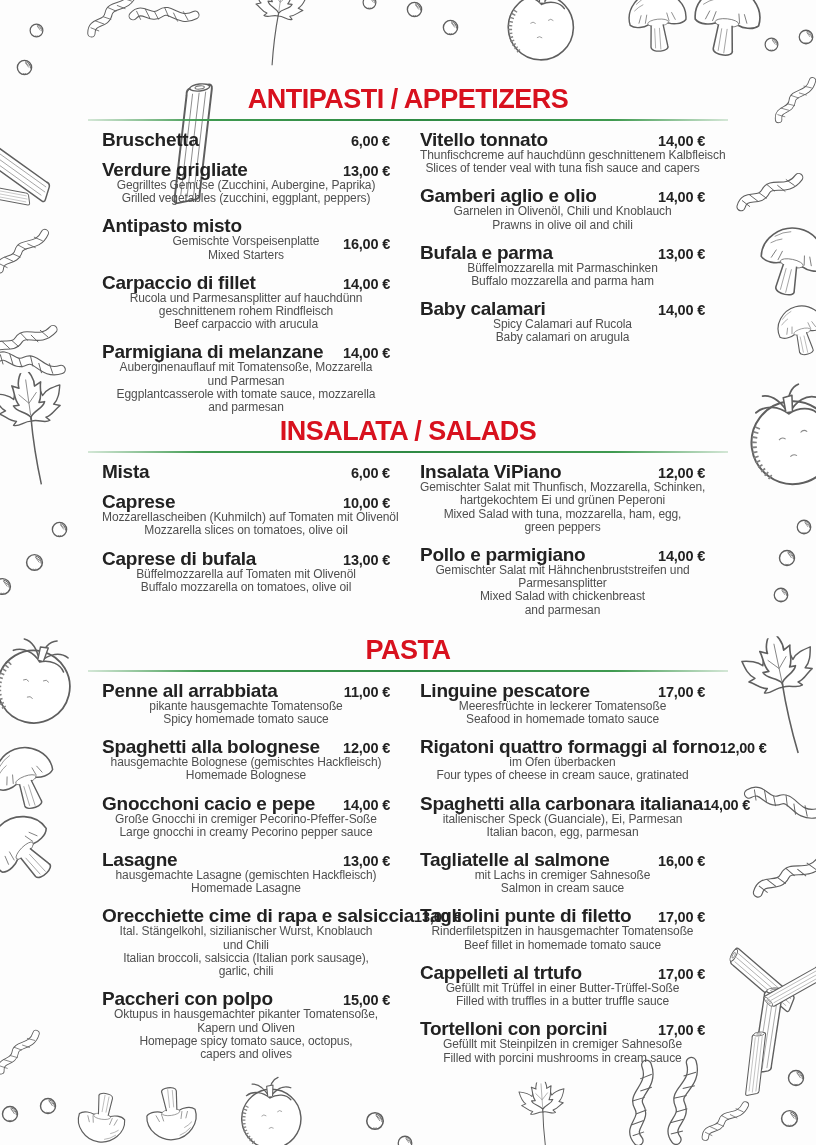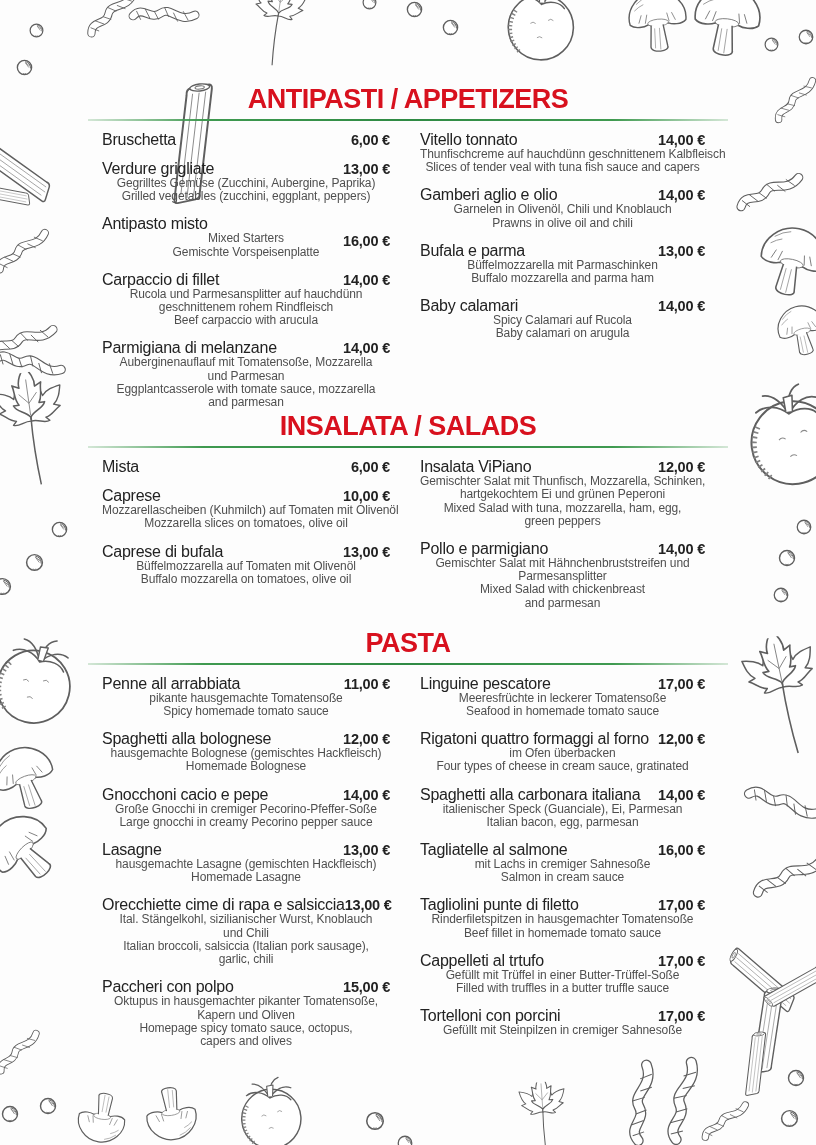--- a/index.html
+++ b/index.html
@@ -9,21 +9,21 @@
   .section-title{font-size:27px;font-weight:700;text-align:center;margin:0 0 5px 0;
                  letter-spacing:-0.5px;line-height:30px;color:#d8111e;}
   .rule{height:2px;margin-bottom:10px;
         background:linear-gradient(90deg,rgba(90,165,100,.25),#3f9a50 18%,#2f8a44 50%,#3f9a50 82%,rgba(90,165,100,.25));}
   .cols{padding-left:14px;display:grid;grid-template-columns:288px 285px;column-gap:30px;}
   .section{margin:0;}
   .section.sec-2{margin-top:-10px;}
   .section.sec-3{margin-top:6px;}
   .item{position:relative;margin-bottom:12px;}
   .row{display:flex;justify-content:space-between;align-items:baseline;}
-  .item-name{font-size:16px;font-weight:400;color:#222;letter-spacing:-0.25px;line-height:17px;margin:0;white-space:nowrap;}
+  .item-name{font-size:19px;font-weight:700;color:#222;letter-spacing:-0.25px;line-height:17px;margin:0;white-space:nowrap;}
   .item-price{font-size:14.5px;font-weight:700;color:#222;white-space:nowrap;letter-spacing:-0.2px;}
   .item.price-low .item-price{transform:translateY(17px);}
   .item-desc{margin:0;text-align:center;}
   .desc-line{font-size:12px;line-height:13.2px;color:#4f4f4f;white-space:nowrap;letter-spacing:-0.1px;}
   
   .deco{position:absolute;z-index:1;pointer-events:none;}
   .deco svg{width:100%;height:100%;display:block;overflow:visible;}
 </style>
 </head>
 <body>
@@ -376,22 +376,22 @@
                 <div class="desc-line">Gegrilltes Gemüse (Zucchini, Aubergine, Paprika)</div>
                 <div class="desc-line">Grilled vegetables (zucchini, eggplant, peppers)</div>
               </div>
   </div>
             <div class="item price-low">
     <div class="row">
       <h3 class="item-name">Antipasto misto</h3>
       <div class="item-price">16,00 €</div>
     </div>
     <div class="item-desc">
+                <div class="desc-line">Gemischte Vorspeisenplatte</div>
                 <div class="desc-line">Mixed Starters</div>
-                <div class="desc-line">Gemischte Vorspeisenplatte</div>
               </div>
   </div>
             <div class="item">
     <div class="row">
       <h3 class="item-name">Carpaccio di fillet</h3>
       <div class="item-price">14,00 €</div>
     </div>
     <div class="item-desc">
                 <div class="desc-line">Rucola und Parmesansplitter auf hauchdünn</div>
                 <div class="desc-line">geschnittenem rohem Rindfleisch</div>
@@ -648,20 +648,21 @@
                 <div class="desc-line">Filled with truffles in a butter truffle sauce</div>
               </div>
   </div>
             <div class="item">
     <div class="row">
       <h3 class="item-name">Tortelloni con porcini</h3>
       <div class="item-price">17,00 €</div>
     </div>
     <div class="item-desc">
                 <div class="desc-line">Gefüllt mit Steinpilzen in cremiger Sahnesoße</div>
+                <div class="desc-line">Filled with porcini mushrooms in cream sauce</div>
               </div>
   </div>
           </div>
       </div>
     </section>
 
   </main>
 </div>
 
 </body></html>

